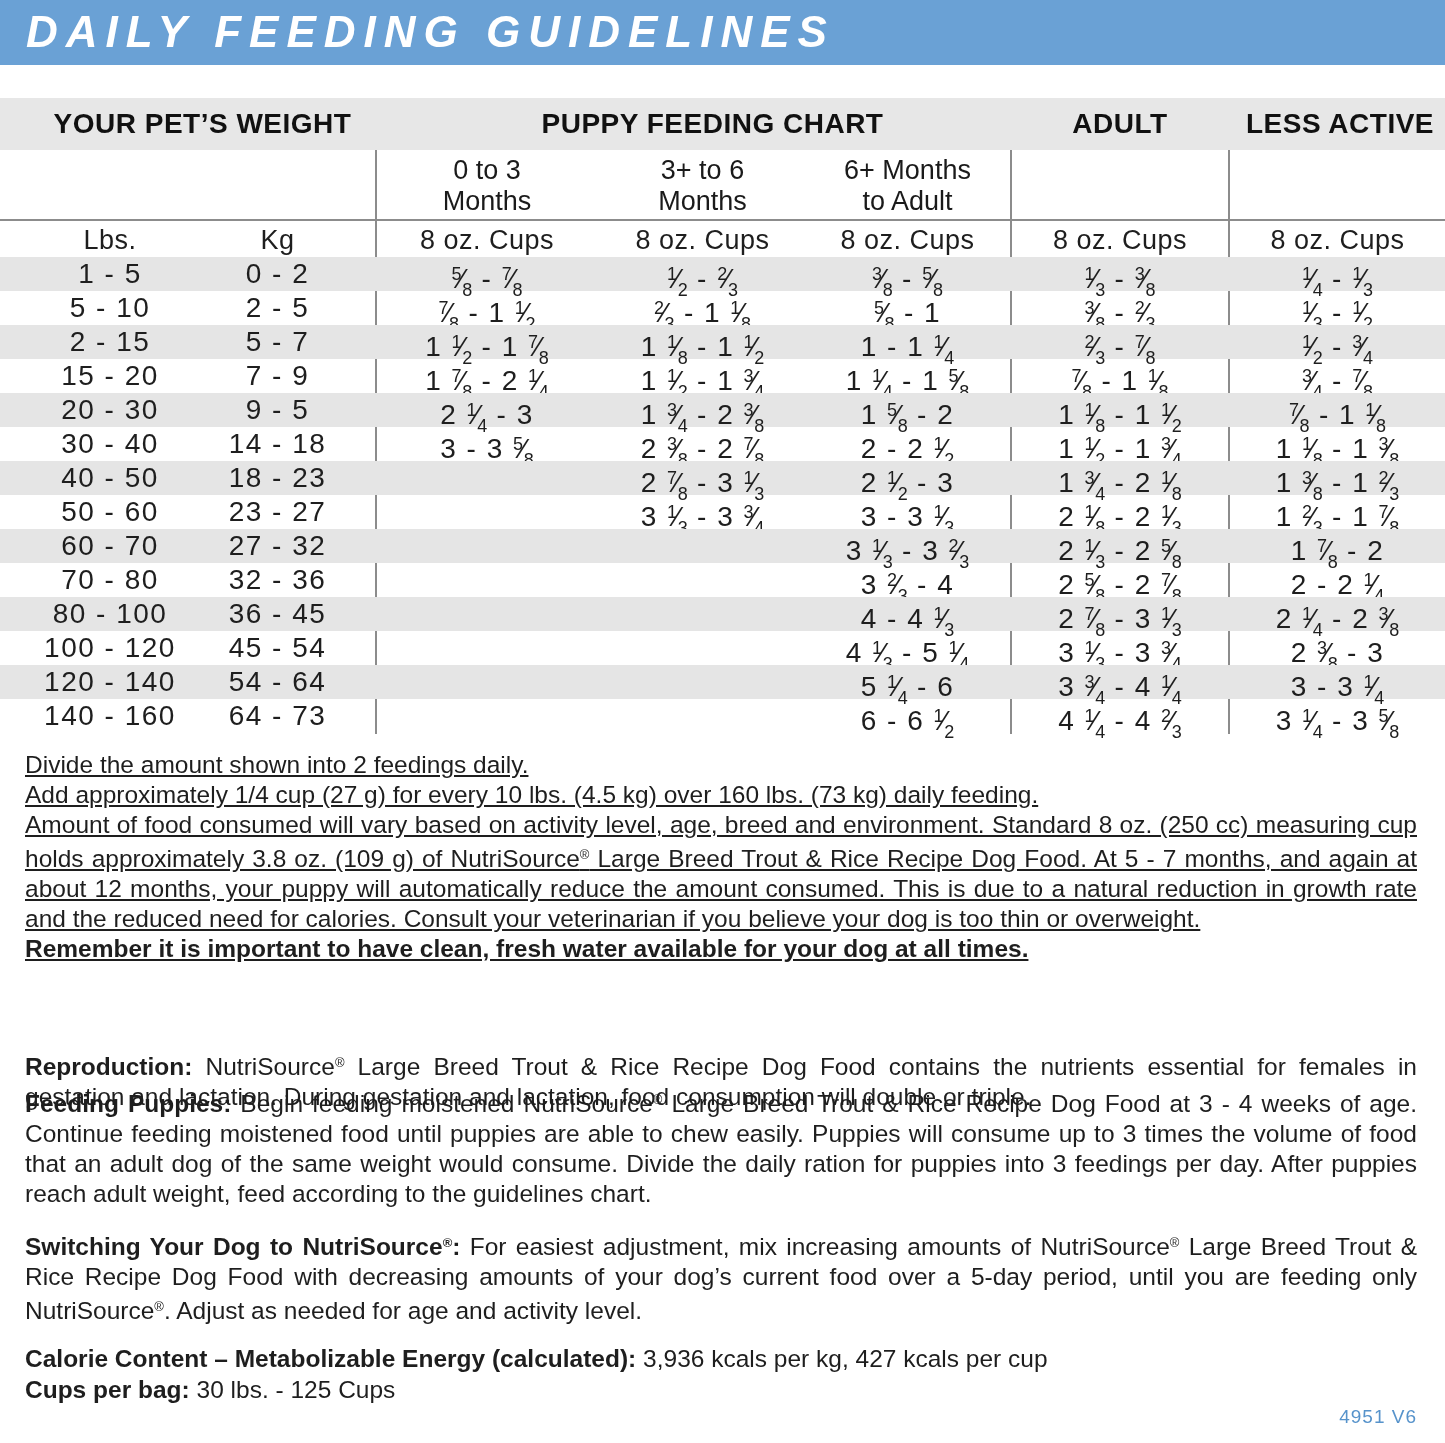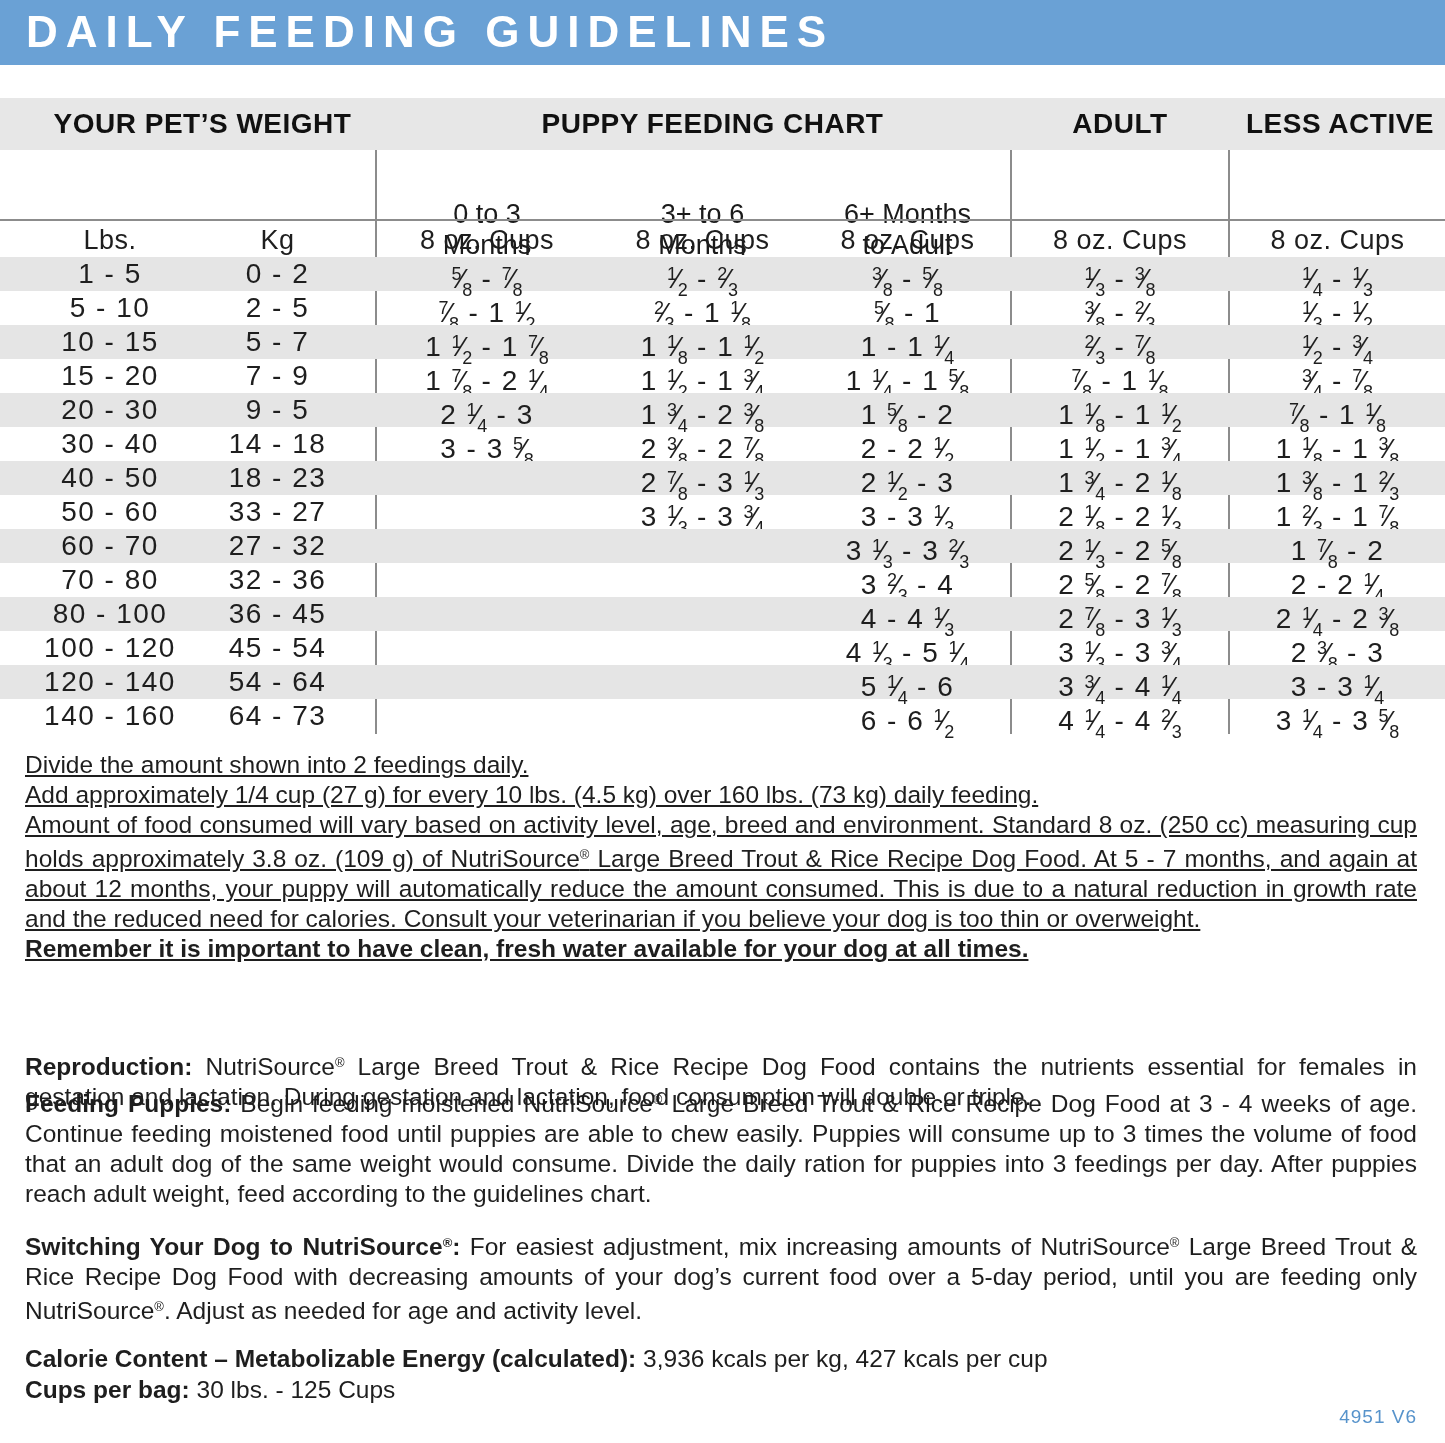--- a/index.html
+++ b/index.html
@@ -7,40 +7,40 @@
   }
   *{box-sizing:border-box;}
   html,body{margin:0;padding:0;}
   body{
     width:1445px;height:1443px;position:relative;background:#fff;overflow:hidden;
     font-family:"Liberation Sans","DejaVu Sans",sans-serif;color:var(--ink);
   }
   
   .titlebar{position:absolute;top:0;left:0;width:1445px;height:65px;background:var(--blue);}
   .titlebar h1{margin:0;padding-left:26px;font-size:44px;font-weight:700;letter-spacing:8px;
-    line-height:64px;color:#fff;white-space:nowrap;}
+    line-height:64px;color:#fff;white-space:nowrap;font-style:italic;}
   
   .band{position:absolute;top:98px;left:0;width:1445px;height:52px;background:var(--band);}
   .gh{position:absolute;top:0;height:68px;line-height:52px;font-size:28px;font-weight:700;
     letter-spacing:.5px;text-align:center;color:#111;}
   .gh-weight{left:25px;width:355px;}
   .gh-puppy{left:530px;width:365px;}
   .gh-adult{left:1030px;width:180px;}
   .gh-less{left:1240px;width:200px;}
   
   .cell{position:absolute;top:0;height:100%;text-align:center;}
   .c1{left:30px;width:160px;}
   .c2{left:195px;width:165px;}
   .c3{left:377px;width:220px;}
   .c4{left:600px;width:205px;}
   .c5{left:807px;width:201px;}
   .c6{left:1012px;width:216px;}
   .c7{left:1230px;width:215px;}
   
-  .subhdr{position:absolute;top:150px;left:0;width:1445px;height:69px;margin-top:44px;}
+  .subhdr{position:absolute;top:150px;left:0;width:1445px;height:69px;}
   .subhdr .cell{font-size:27px;line-height:31px;padding-top:5px;color:#1a1a1a;}
   
   .hline{position:absolute;left:0;top:219px;width:1445px;height:2px;background:var(--rule);}
   .vline{position:absolute;top:150px;height:584px;width:2px;background:var(--rule);}
   .v1{left:375px;} .v2{left:1010px;} .v3{left:1228px;}
   
   .units{position:absolute;top:221px;left:0;width:1445px;height:36px;}
   .units .cell{font-size:27px;line-height:38px;letter-spacing:.5px;}
   
   #rows{position:absolute;top:257px;left:0;width:1445px;}
@@ -118,21 +118,21 @@
     <div class="row">
       <span class="cell c1">5 - 10</span>
       <span class="cell c2">2 - 5</span>
       <span class="cell c3"><sup class="fn">7</sup><span class="fs">⁄</span><sub class="fd">8</sub> - 1 <sup class="fn">1</sup><span class="fs">⁄</span><sub class="fd">2</sub></span>
       <span class="cell c4"><sup class="fn">2</sup><span class="fs">⁄</span><sub class="fd">3</sub> - 1 <sup class="fn">1</sup><span class="fs">⁄</span><sub class="fd">8</sub></span>
       <span class="cell c5"><sup class="fn">5</sup><span class="fs">⁄</span><sub class="fd">8</sub> - 1</span>
       <span class="cell c6"><sup class="fn">3</sup><span class="fs">⁄</span><sub class="fd">8</sub> - <sup class="fn">2</sup><span class="fs">⁄</span><sub class="fd">3</sub></span>
       <span class="cell c7"><sup class="fn">1</sup><span class="fs">⁄</span><sub class="fd">3</sub> - <sup class="fn">1</sup><span class="fs">⁄</span><sub class="fd">2</sub></span>
     </div>
     <div class="row">
-      <span class="cell c1">10 - 15</span>
+      <span class="cell c1">2 - 15</span>
       <span class="cell c2">5 - 7</span>
       <span class="cell c3">1 <sup class="fn">1</sup><span class="fs">⁄</span><sub class="fd">2</sub> - 1 <sup class="fn">7</sup><span class="fs">⁄</span><sub class="fd">8</sub></span>
       <span class="cell c4">1 <sup class="fn">1</sup><span class="fs">⁄</span><sub class="fd">8</sub> - 1 <sup class="fn">1</sup><span class="fs">⁄</span><sub class="fd">2</sub></span>
       <span class="cell c5">1 - 1 <sup class="fn">1</sup><span class="fs">⁄</span><sub class="fd">4</sub></span>
       <span class="cell c6"><sup class="fn">2</sup><span class="fs">⁄</span><sub class="fd">3</sub> - <sup class="fn">7</sup><span class="fs">⁄</span><sub class="fd">8</sub></span>
       <span class="cell c7"><sup class="fn">1</sup><span class="fs">⁄</span><sub class="fd">2</sub> - <sup class="fn">3</sup><span class="fs">⁄</span><sub class="fd">4</sub></span>
     </div>
     <div class="row">
       <span class="cell c1">15 - 20</span>
       <span class="cell c2">7 - 9</span>
@@ -164,21 +164,21 @@
       <span class="cell c1">40 - 50</span>
       <span class="cell c2">18 - 23</span>
       <span class="cell c3"></span>
       <span class="cell c4">2 <sup class="fn">7</sup><span class="fs">⁄</span><sub class="fd">8</sub> - 3 <sup class="fn">1</sup><span class="fs">⁄</span><sub class="fd">3</sub></span>
       <span class="cell c5">2 <sup class="fn">1</sup><span class="fs">⁄</span><sub class="fd">2</sub> - 3</span>
       <span class="cell c6">1 <sup class="fn">3</sup><span class="fs">⁄</span><sub class="fd">4</sub> - 2 <sup class="fn">1</sup><span class="fs">⁄</span><sub class="fd">8</sub></span>
       <span class="cell c7">1 <sup class="fn">3</sup><span class="fs">⁄</span><sub class="fd">8</sub> - 1 <sup class="fn">2</sup><span class="fs">⁄</span><sub class="fd">3</sub></span>
     </div>
     <div class="row">
       <span class="cell c1">50 - 60</span>
-      <span class="cell c2">33 - 27</span>
+      <span class="cell c2">23 - 27</span>
       <span class="cell c3"></span>
       <span class="cell c4">3 <sup class="fn">1</sup><span class="fs">⁄</span><sub class="fd">3</sub> - 3 <sup class="fn">3</sup><span class="fs">⁄</span><sub class="fd">4</sub></span>
       <span class="cell c5">3 - 3 <sup class="fn">1</sup><span class="fs">⁄</span><sub class="fd">3</sub></span>
       <span class="cell c6">2 <sup class="fn">1</sup><span class="fs">⁄</span><sub class="fd">8</sub> - 2 <sup class="fn">1</sup><span class="fs">⁄</span><sub class="fd">3</sub></span>
       <span class="cell c7">1 <sup class="fn">2</sup><span class="fs">⁄</span><sub class="fd">3</sub> - 1 <sup class="fn">7</sup><span class="fs">⁄</span><sub class="fd">8</sub></span>
     </div>
     <div class="row">
       <span class="cell c1">60 - 70</span>
       <span class="cell c2">27 - 32</span>
       <span class="cell c3"></span>

